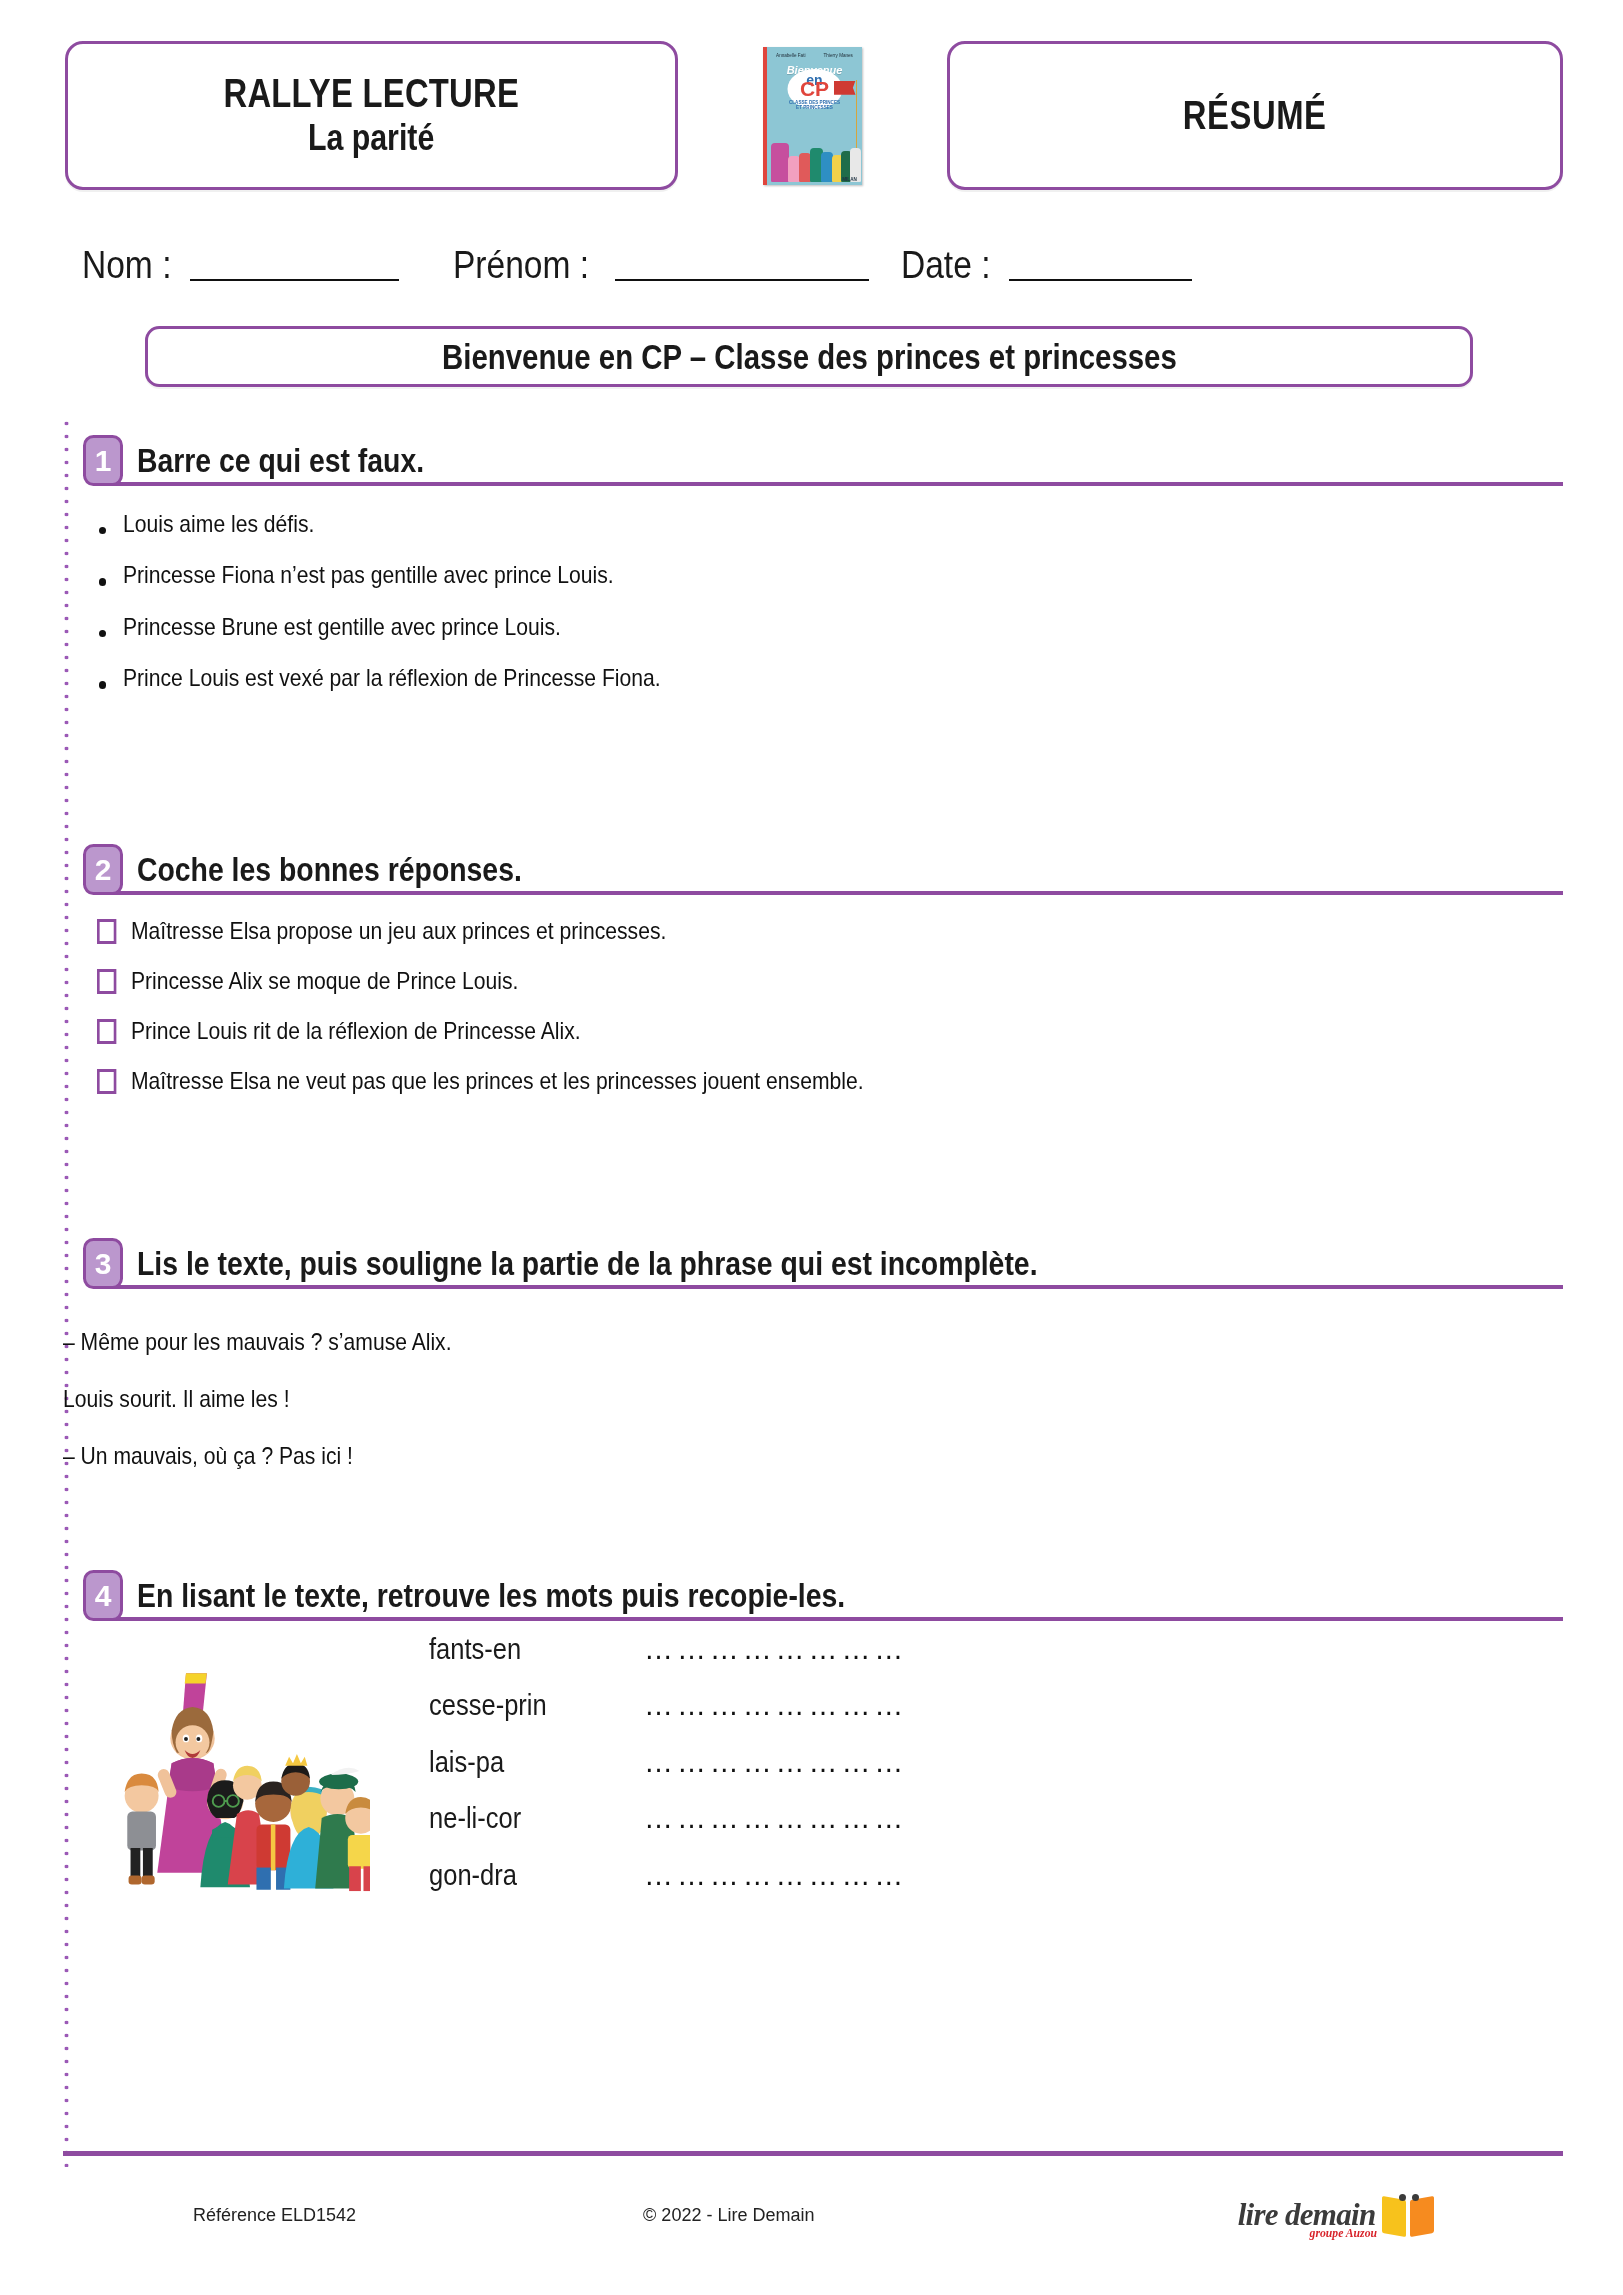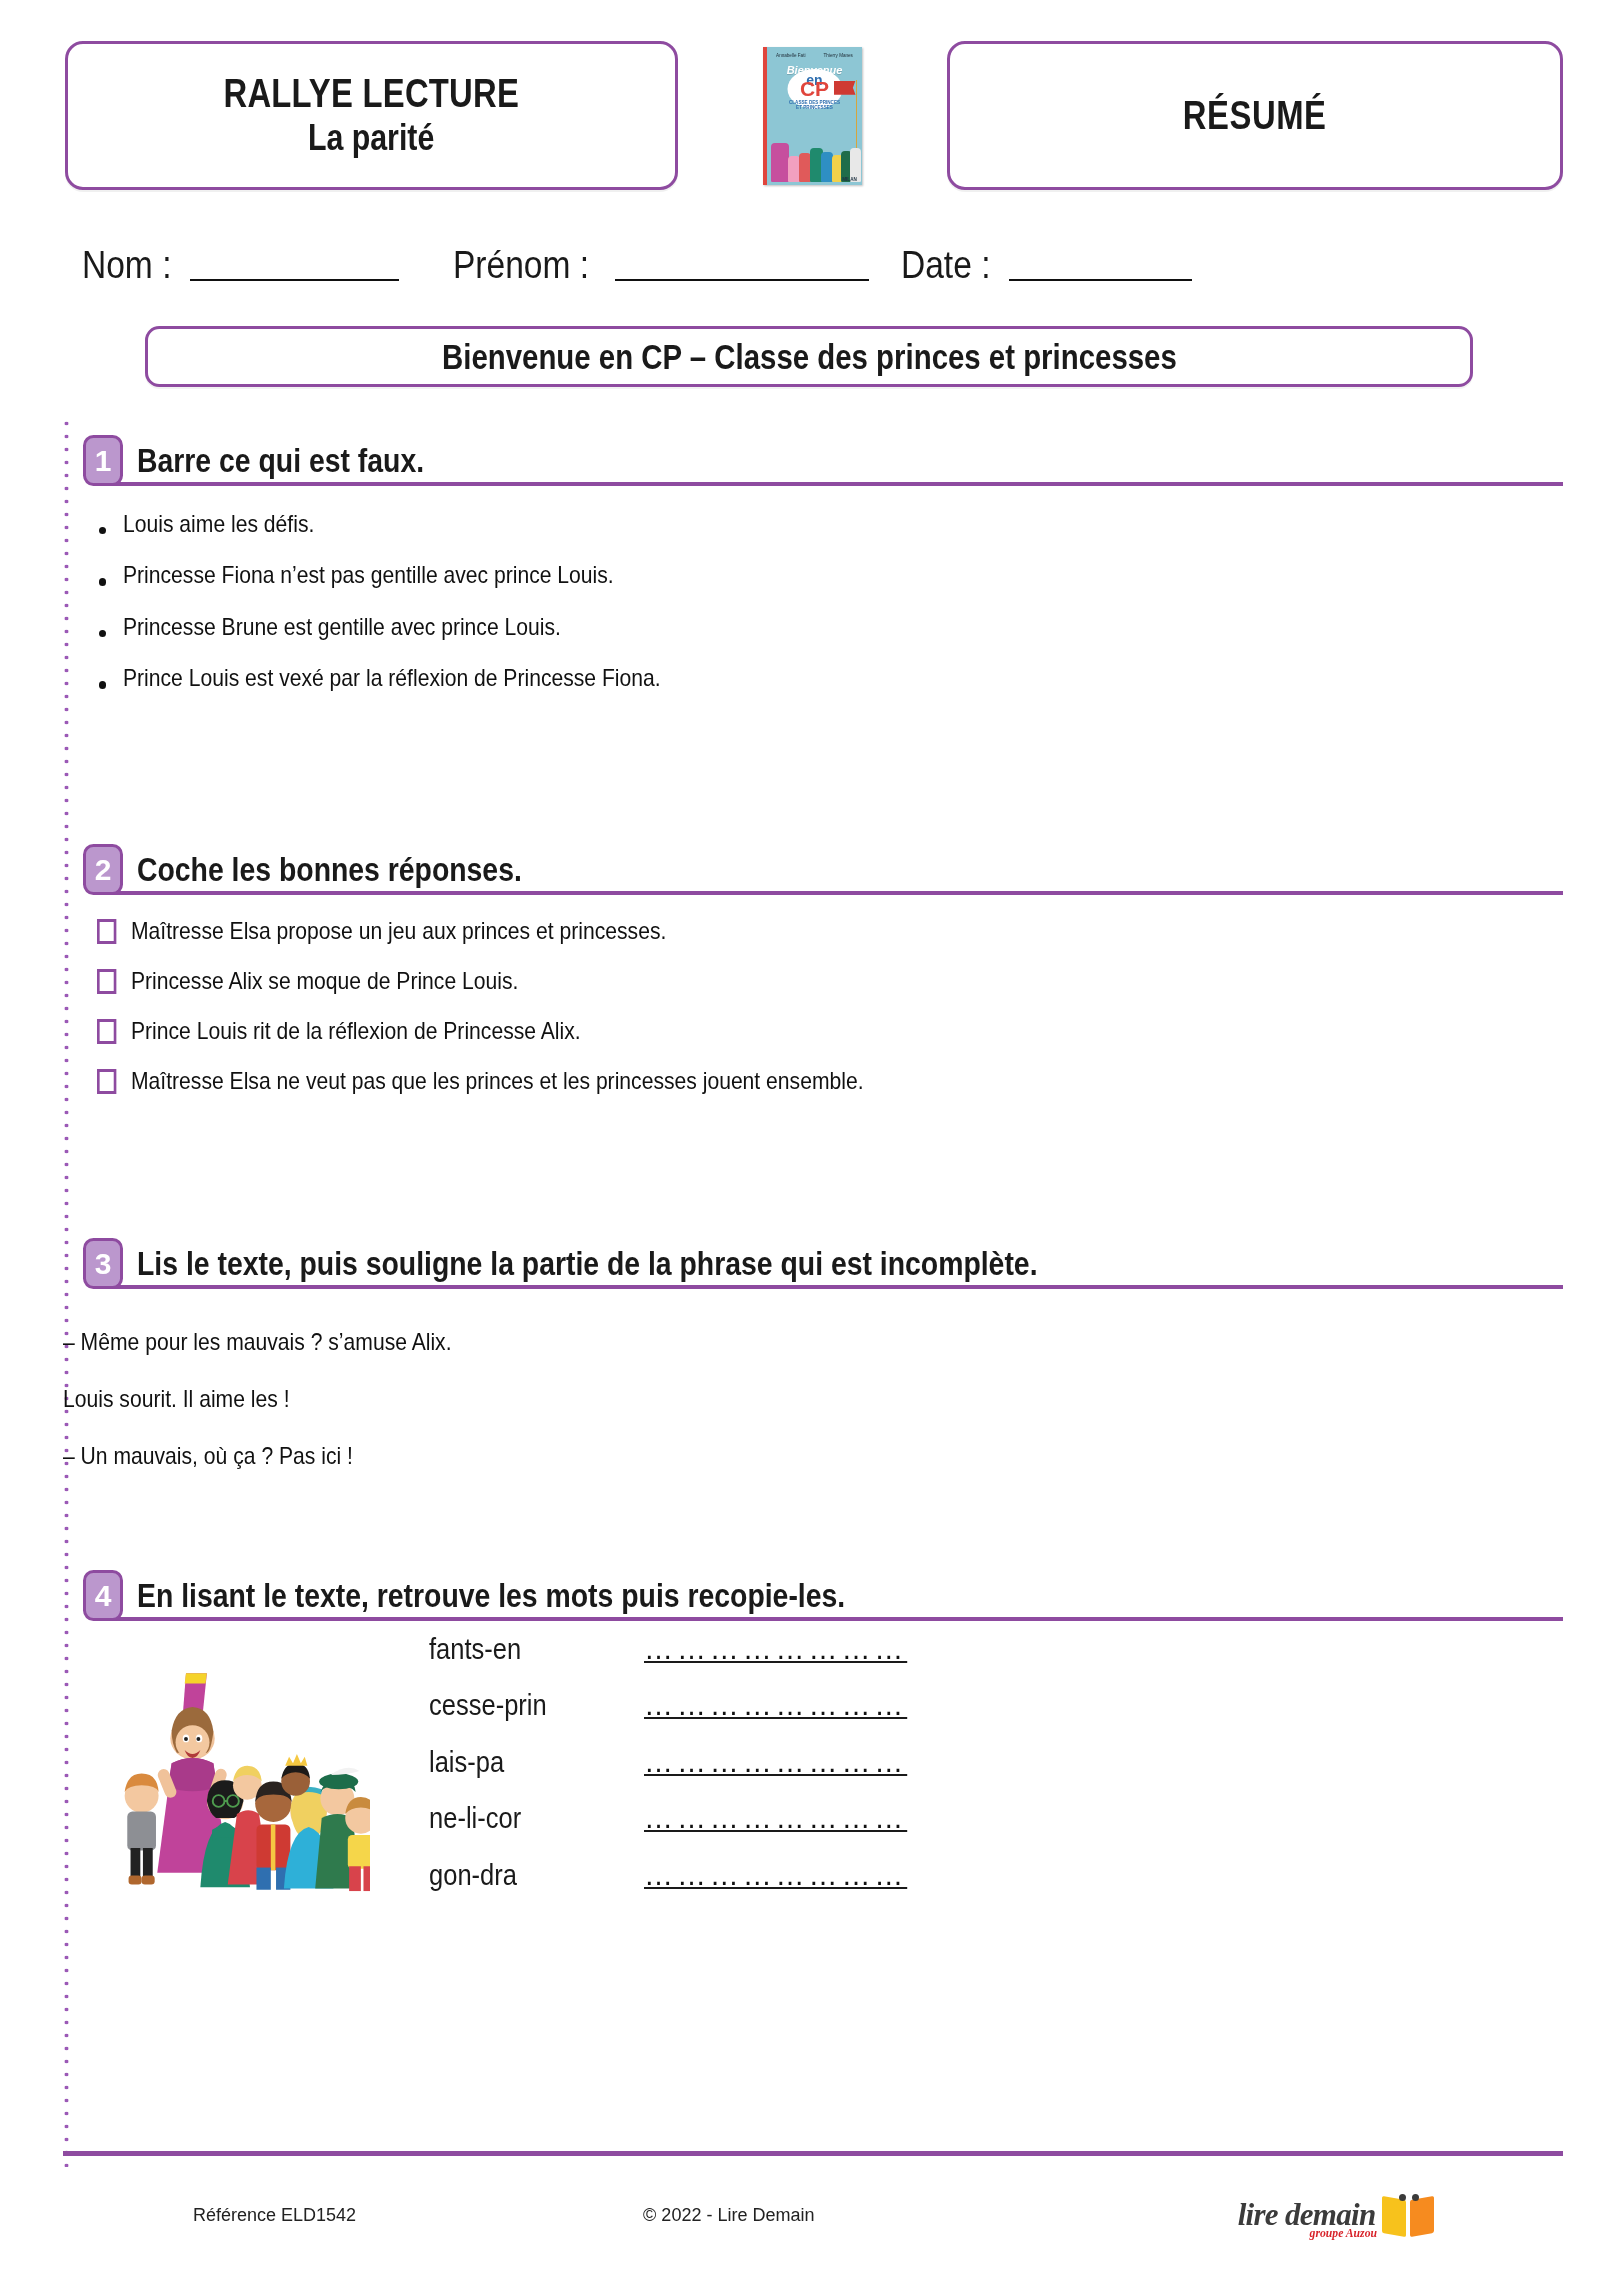--- a/index.html
+++ b/index.html
@@ -316,21 +316,20 @@
     width: 261px;
     height: 248px;
     flex: none;
     position: relative;
     margin-left: 26px;
     margin-top: 26px;
   }
   .word-table {
     margin-left: 59px;
     margin-top: 11.7px;
-    text-decoration: underline;
   }
   .word-row {
     display: flex;
     align-items: baseline;
     margin-bottom: 23.5px;
   }
   .word-row .w {
     width: 215px;
     font-family: "Liberation Sans Narrow", "Liberation Sans", sans-serif;
     font-size: 29px;

